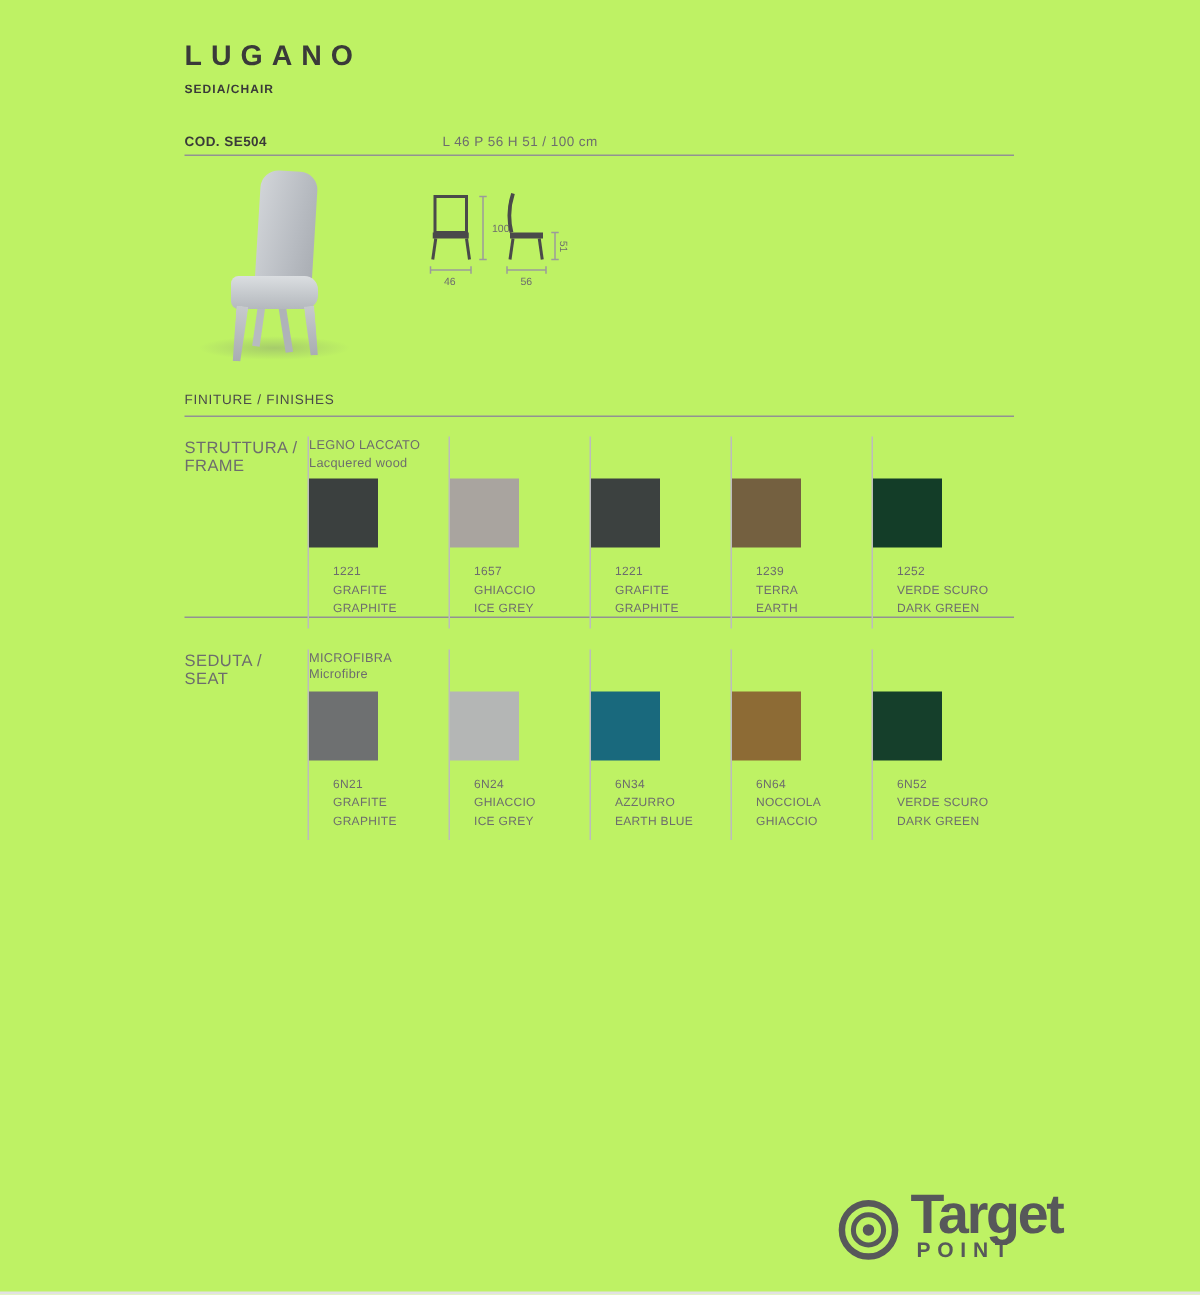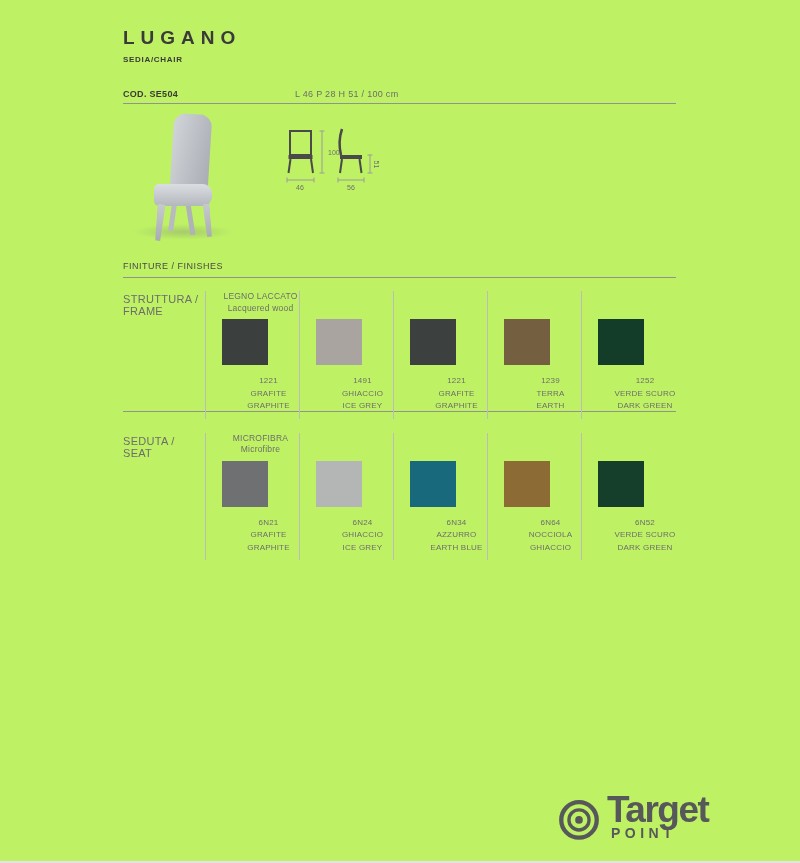--- a/index.html
+++ b/index.html
@@ -49,41 +49,41 @@
   .diag-front { left:282px; top:126px; }
   .diag-side  { left:330px; top:126px; }
   .diag svg  { display:block; }
 
   
   .finishes-title { position:absolute; left:123px; top:261px; font-size:9px; color:#4a4a49; letter-spacing:0.5px; }
   .ftable { position:absolute; left:123px; top:277px; width:553px; }
   .frow { display:grid; grid-template-columns:82px 94px 94px 94px 94px 95px; padding-top:14px; min-height:134px; }
   .frow2 { min-height:130px; }
   .row-label { font-size:11px; color:#6d6d6d; letter-spacing:0.3px; padding-top:2px; }
-  .cell { border-left:1px solid #bcbcbc; padding-left:16px; padding-bottom:6px;text-align:center; }
+  .cell { border-left:1px solid #bcbcbc; padding-bottom:6px; }
   .material { height:28px; font-size:8.5px; color:#6d6d6d; line-height:11.5px; letter-spacing:0.2px; }
   .swatch { width:46px; height:46px; }
   .swatch-label { margin-top:10px; font-size:8px; line-height:12.5px; color:#6d6d6d; letter-spacing:0.2px;margin-left:16px; }
 
   
   .logo { position:absolute; left:556px; top:792px; display:flex; align-items:flex-start; }
   .logo-icon { margin-top:3px; }
   .logo-textcol { display:flex; flex-direction:column; margin-left:5px; }
   .brand { font-size:37px; font-weight:700; letter-spacing:-1.5px; color:#57585a; line-height:36px; }
   .brand-sub { font-size:14px; font-weight:700; letter-spacing:4.5px; color:#57585a; margin-top:-3px; margin-left:4px; }
 </style>
 </head>
 <body>
 
 <div class="page">
 
   <div class="title">LUGANO</div>
   <div class="subtitle">SEDIA/CHAIR</div>
   <div class="code">COD. SE504</div>
-  <div class="dims">L 46 P 28 H 51 / 100 cm</div>
+  <div class="dims">L 46 P 56 H 51 / 100 cm</div>
   <div class="hr hr1"></div>
 
   <div class="chair">
     <div class="chair-shadow"></div>
     <div class="leg leg-bl"></div>
     <div class="leg leg-br"></div>
     <div class="chair-back"></div>
     <div class="chair-seat"></div>
     <div class="leg leg-fl"></div>
     <div class="leg leg-fr"></div>
@@ -150,21 +150,21 @@
           <div>1221</div>
           <div>GRAFITE</div>
           <div>GRAPHITE</div>
         </div>
       </div>
 
       <div class="cell">
         <div class="material"></div>
         <div class="swatch" style="background-color: rgb(169, 164, 159);"></div>
         <div class="swatch-label">
-          <div>1491</div>
+          <div>1657</div>
           <div>GHIACCIO</div>
           <div>ICE GREY</div>
         </div>
       </div>
 
       <div class="cell">
         <div class="material"></div>
         <div class="swatch" style="background-color: rgb(60, 65, 64);"></div>
         <div class="swatch-label">
           <div>1221</div>

